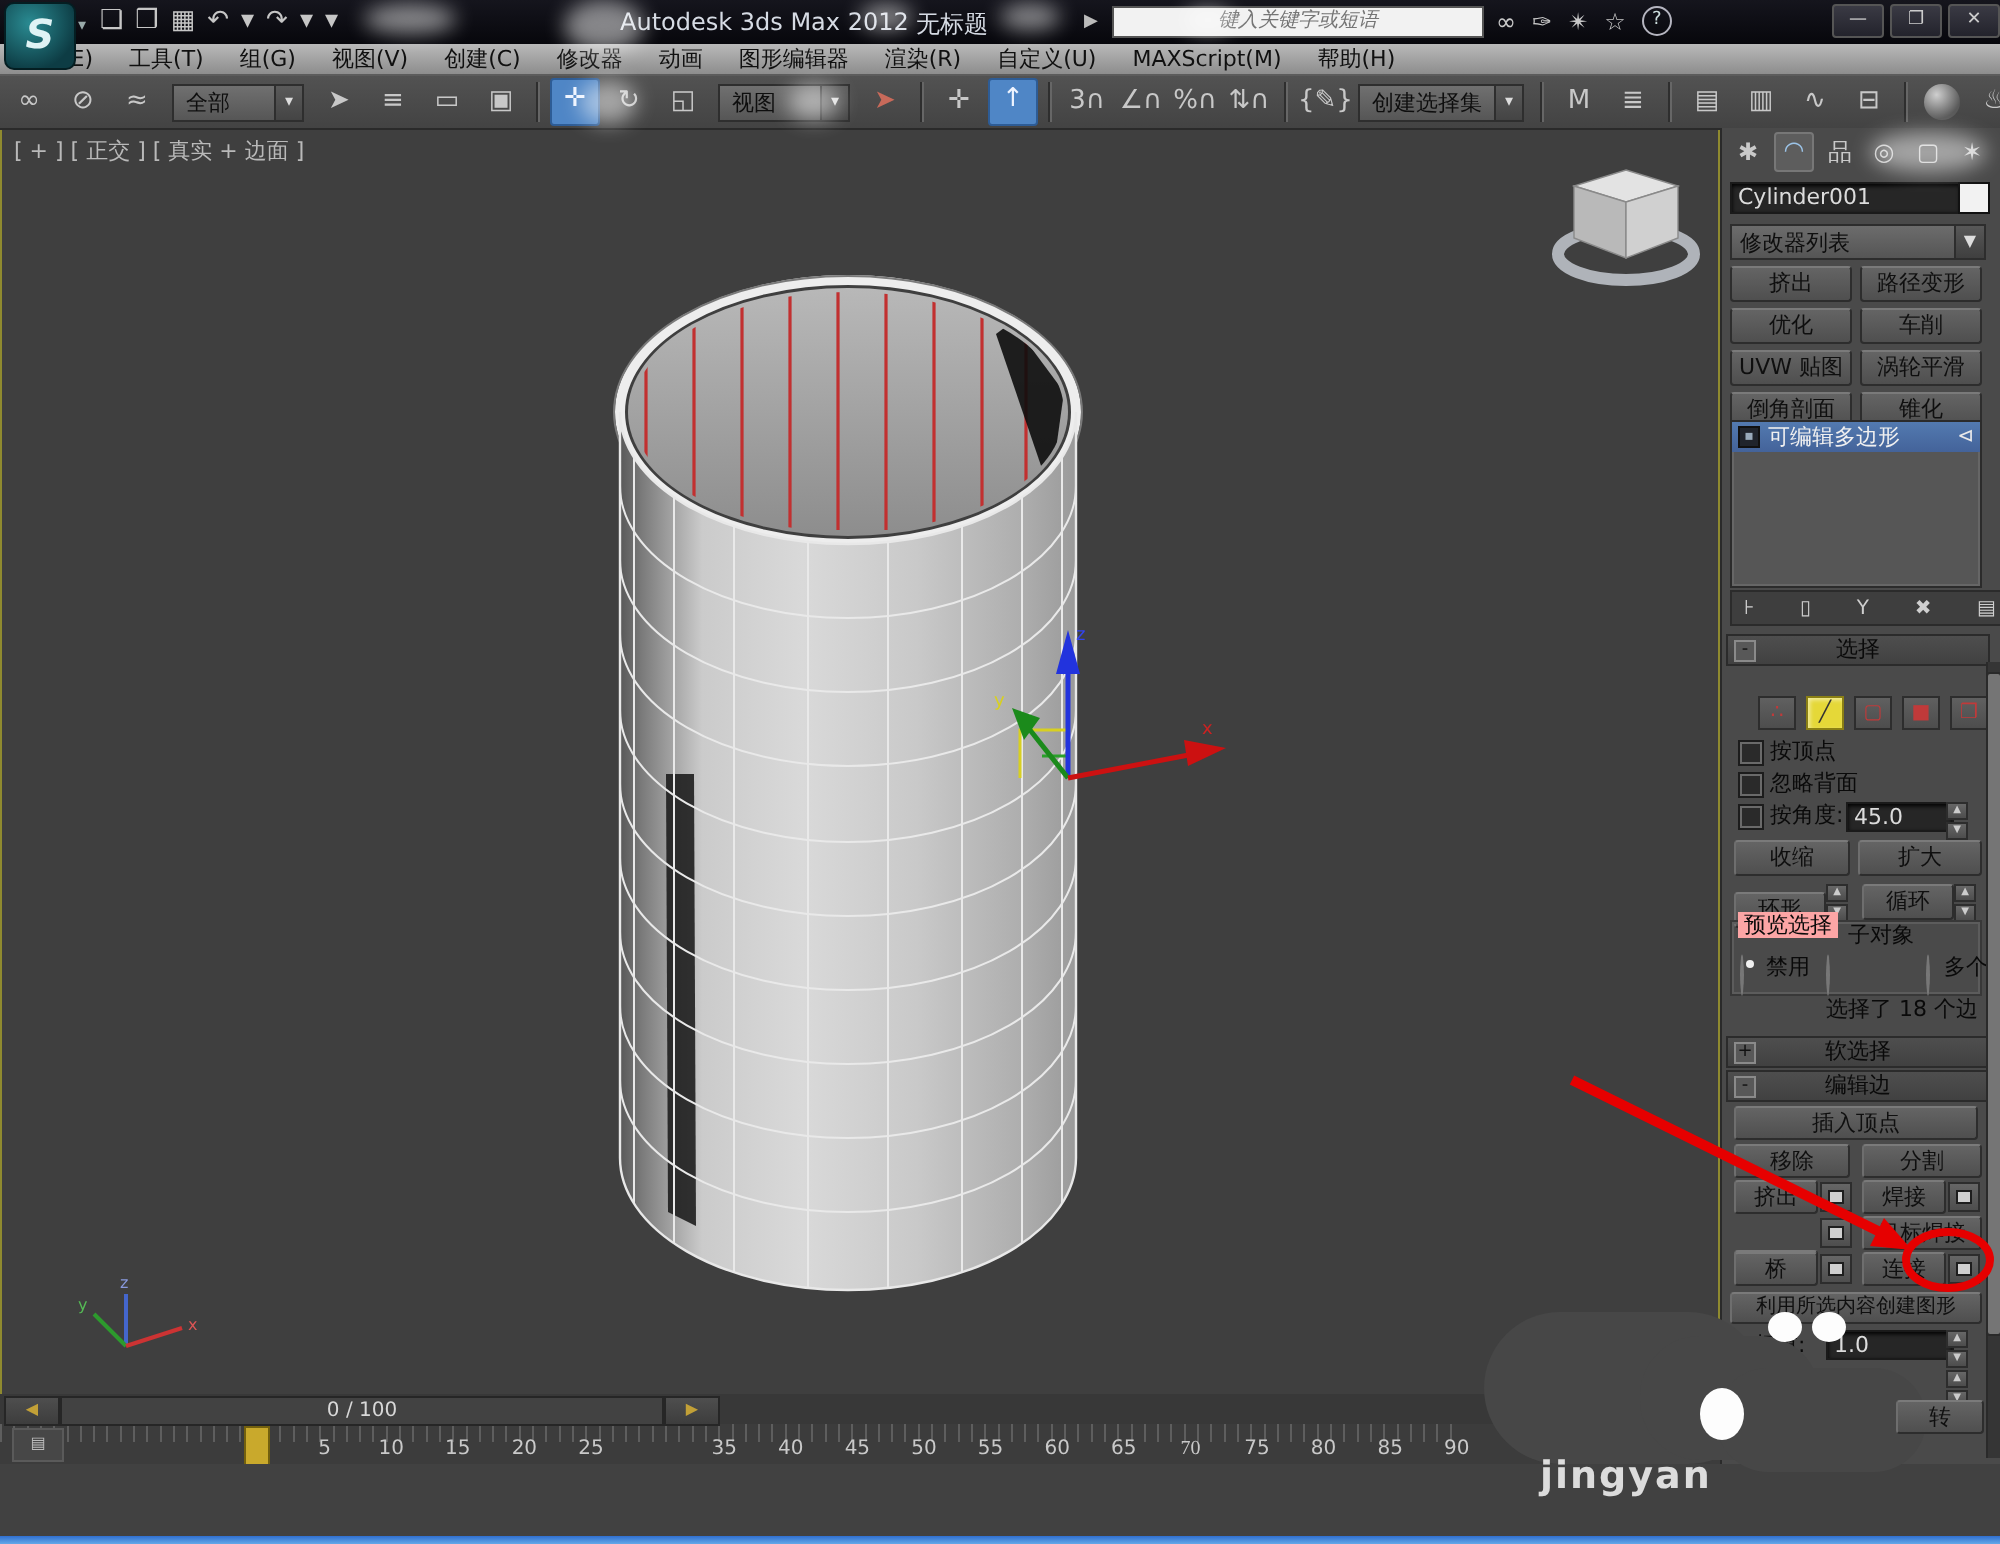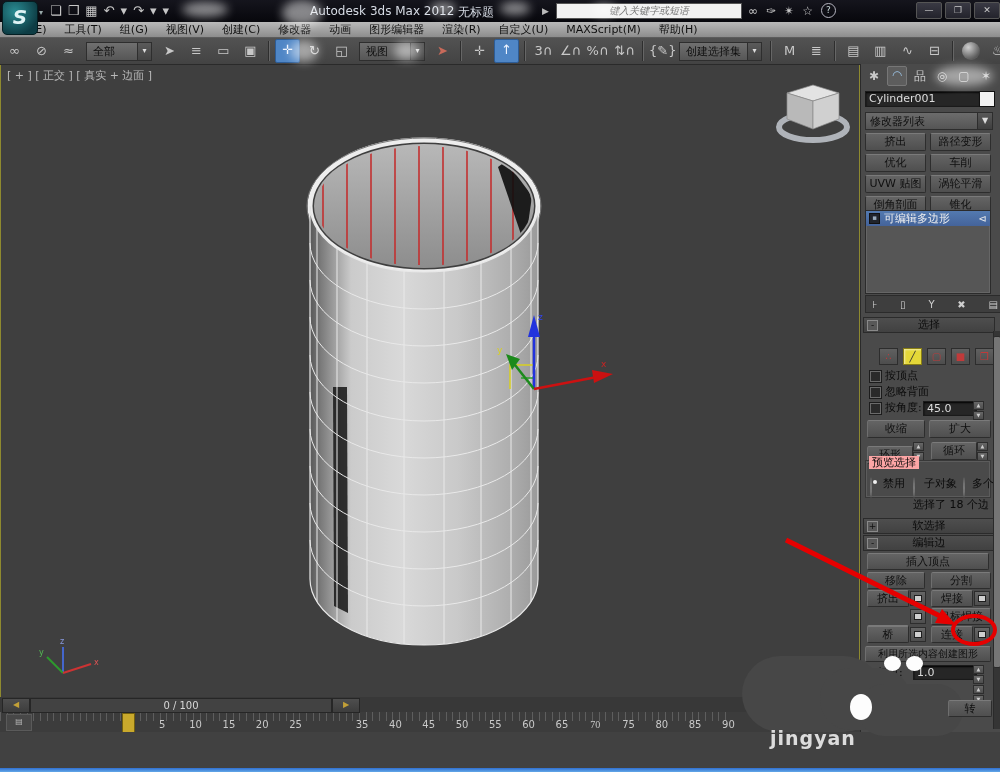--- a/index.html
+++ b/index.html
@@ -442,21 +442,21 @@
     <div class="abs spin" style="left:116px;top:378px">
         <span>▲</span>
         <span>▼</span>
       </div>
 
     <div class="abs group"></div>
     <span class="abs plabel" style="left:8px;top:392px;background:#fca5a5;padding:0 3px">预览选择</span>
     <span class="abs radio sel" style="left:9px;top:414px"></span>
     <span class="abs plabel" style="left:22px;top:413px">禁用</span>
     <span class="abs radio" style="left:50px;top:414px"></span>
-    <span class="abs plabel" style="left:63px;top:413px">子对象</span>
+    <span class="abs plabel" style="left:63px;top:397px">子对象</span>
     <span class="abs radio" style="left:98px;top:414px"></span>
     <span class="abs plabel" style="left:111px;top:413px">多个</span>
 
     <div class="abs plabel" style="left:4px;top:434px;width:124px;text-align:right">选择了 18 个边</div>
 
     
     <div class="abs roll" style="top:454px">
       <span class="pm">+</span>
       <span>软选择</span>
     </div>

